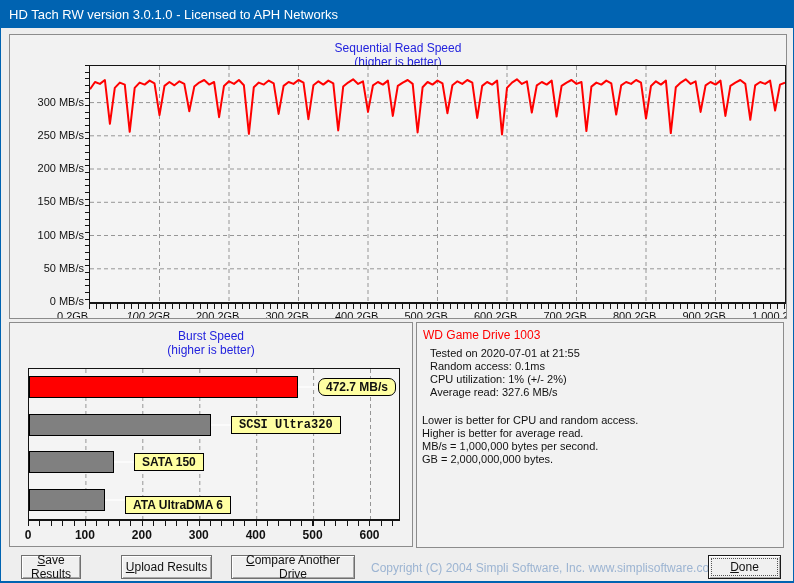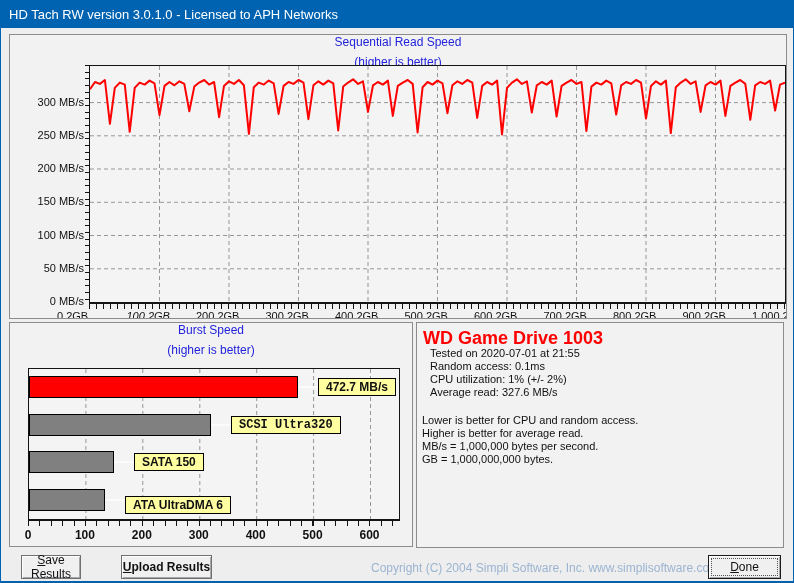--- a/index.html
+++ b/index.html
@@ -16,21 +16,21 @@
     display:flex; align-items:center; padding-left:8px;
   }
   .panel {
     position:absolute; background:#f2f2f2;
     border:1px solid #8c8c8c; overflow:hidden;
   }
   #seq-panel  { left:8;  left:8px;  top:33px;  width:778px; height:285px; }
   #burst-panel{ left:8px;  top:321px; width:404px; height:225px; }
   #info-panel { left:415px; top:321px; width:368px; height:226px; }
   .chart-title { position:absolute; left:0; width:100%; text-align:center; color:#2222dd; font-size:12px; }
-  .ct1 { top:0; }
+  .ct1 { top:6px; }
   .ct2 { top:20px; }
   .plot {
     position:absolute; background:#f4f4f4;
     border:1px solid #141414; border-bottom:2px solid #141414;
   }
   #seq-plot   { left:79px; top:30px; width:697px; height:239px; }
   #burst-plot { left:18px; top:45px; width:372px; height:153px; }
   .plot svg { position:absolute; left:0; top:0; }
   .tickstrip-x { position:absolute; height:5px;
     background:repeating-linear-gradient(to right, #141414 0 1px, transparent 1px 6.95px); }
@@ -42,33 +42,33 @@
     background:repeating-linear-gradient(to right, #141414 0 1px, transparent 1px 11.38px); }
   .ylab { position:absolute; width:62px; text-align:right; font-size:11px; color:#111; height:13px; }
   .xlab { position:absolute; width:64px; text-align:left; font-size:11px; color:#111; height:13px; }
   .bxlab { position:absolute; width:40px; text-align:center; font-size:12px; font-weight:bold; color:#111; }
   .bar { position:absolute; border:1px solid #000; }
   .bar-conn { position:absolute; height:2px; background:#fbfbfb; }
   .bar-tag {
     position:absolute; background:#ffffa2; border:1px solid #000;
     font-size:12px; font-weight:bold; color:#111; padding:1px 7px; white-space:nowrap; height:18px; line-height:14px;
   }
-  .drive-name { position:absolute; left:6px; top:5px; color:#ff0000; font-weight:bold; font-size:18px; }
+  .drive-name { position:absolute; left:6px; top:5px; color:#ff0000; font-weight:normal; font-size:12px; }
   .stat-line  { position:absolute; left:13px; font-size:11px; color:#111; white-space:nowrap; }
   .note-line  { position:absolute; left:5px;  font-size:11px; color:#111; white-space:nowrap; }
   .btn {
     position:absolute; height:24px; background:#f0f0f0;
     border:1px solid #707070;
     box-shadow: inset 1px 1px 0 #ffffff, inset -1px -1px 0 #a8a8a8;
     font-size:12px; color:#111; text-align:center;
     display:flex; align-items:center; justify-content:center; cursor:pointer;
     font-family:"Liberation Sans", sans-serif;
   }
   #btn-save    { left:20px;  top:554px; width:60px; }
-  #btn-upload  { left:120px; top:554px; width:91px;font-weight:bold; }
+  #btn-upload  { left:120px; top:554px; width:91px; }
   #btn-compare { left:230px; top:554px; width:124px; }
   #btn-done    { left:707px; top:554px; width:73px; border:1px solid #1a1a1a; }
   #btn-done .focus-rect {
     position:absolute; left:2px; top:2px; right:2px; bottom:2px;
     border:1px dotted #555; pointer-events:none;
   }
   .copyright { position:absolute; left:370px; top:560px; width:330px; text-align:center;
     font-size:12px; color:#9cb4d2; white-space:nowrap; }
 </style>
 </head>
@@ -137,21 +137,21 @@
           <line x1="56.9" y1="0" x2="56.9" y2="150" stroke="#969696" stroke-width="1" stroke-dasharray="4 3"></line>
           <line x1="113.8" y1="0" x2="113.8" y2="150" stroke="#969696" stroke-width="1" stroke-dasharray="4 3"></line>
           <line x1="170.8" y1="0" x2="170.8" y2="150" stroke="#969696" stroke-width="1" stroke-dasharray="4 3"></line>
           <line x1="227.7" y1="0" x2="227.7" y2="150" stroke="#969696" stroke-width="1" stroke-dasharray="4 3"></line>
           <line x1="284.6" y1="0" x2="284.6" y2="150" stroke="#969696" stroke-width="1" stroke-dasharray="4 3"></line>
           <line x1="341.5" y1="0" x2="341.5" y2="150" stroke="#969696" stroke-width="1" stroke-dasharray="4 3"></line>
         </svg>
       <div id="burst-bars">
           <div class="bar" style="left: 0px; top: 7px; width: 269px; height: 22px; background: rgb(255, 0, 0);"></div>
           <div class="bar-conn" style="left: 269px; top: 17px; width: 20px;"></div>
-          <div class="bar-tag" style="left: 289px; top: 9px;">472.7 MB/s</div>
+          <div class="bar-tag" style="left: 289px; top: 9px; border-radius: 7px;">472.7 MB/s</div>
           <div class="bar" style="left: 0px; top: 44.5px; width: 182px; height: 22px; background: rgb(128, 128, 128);"></div>
           <div class="bar-conn" style="left: 182px; top: 54.5px; width: 20px;"></div>
           <div class="bar-tag" style="left: 202px; top: 46.5px; font-family: Liberation Mono, monospace;">SCSI Ultra320</div>
           <div class="bar" style="left: 0px; top: 82px; width: 85px; height: 22px; background: rgb(128, 128, 128);"></div>
           <div class="bar-conn" style="left: 85px; top: 92px; width: 20px;"></div>
           <div class="bar-tag" style="left: 105px; top: 84px;">SATA 150</div>
           <div class="bar" style="left: 0px; top: 119.5px; width: 76px; height: 22px; background: rgb(128, 128, 128);"></div>
           <div class="bar-conn" style="left: 76px; top: 129.5px; width: 20px;"></div>
           <div class="bar-tag" style="left: 96px; top: 127px;">ATA UltraDMA 6</div>
         </div>
@@ -170,28 +170,31 @@
 
   <div class="panel" id="info-panel">
     <div class="drive-name">WD Game Drive 1003</div>
     <div class="stat-line" style="top:24px">Tested on 2020-07-01 at 21:55</div>
     <div class="stat-line" style="top:37px">Random access: 0.1ms</div>
     <div class="stat-line" style="top:50px">CPU utilization: 1% (+/- 2%)</div>
     <div class="stat-line" style="top:63px">Average read: 327.6 MB/s</div>
     <div class="note-line" style="top:104px">Higher is better for average read.</div>
     <div class="note-line" style="top:91px">Lower is better for CPU and random access.</div>
     <div class="note-line" style="top:117px">MB/s = 1,000,000 bytes per second.</div>
-    <div class="note-line" style="top:130px">GB = 1,000,000,000 bytes.</div>
+    <div class="note-line" style="top:130px">GB = 2,000,000,000 bytes.</div>
   </div>
 
   <button class="btn" id="btn-save">
     <span class="ak"><u>S</u>ave Results</span>
   </button>
   <button class="btn" id="btn-upload">
     <span class="ak"><u>U</u>pload Results</span>
+  </button>
+  <button class="btn" id="btn-compare">
+    <span class="ak"><u>C</u>ompare Another Drive</span>
   </button>
   <div class="copyright">Copyright (C) 2004 Simpli Software, Inc. www.simplisoftware.com</div>
   <button class="btn" id="btn-done">
     <span class="focus-rect"></span>
     <span class="ak"><u>D</u>one</span>
   </button>
 
 </div>
 
 </body></html>

